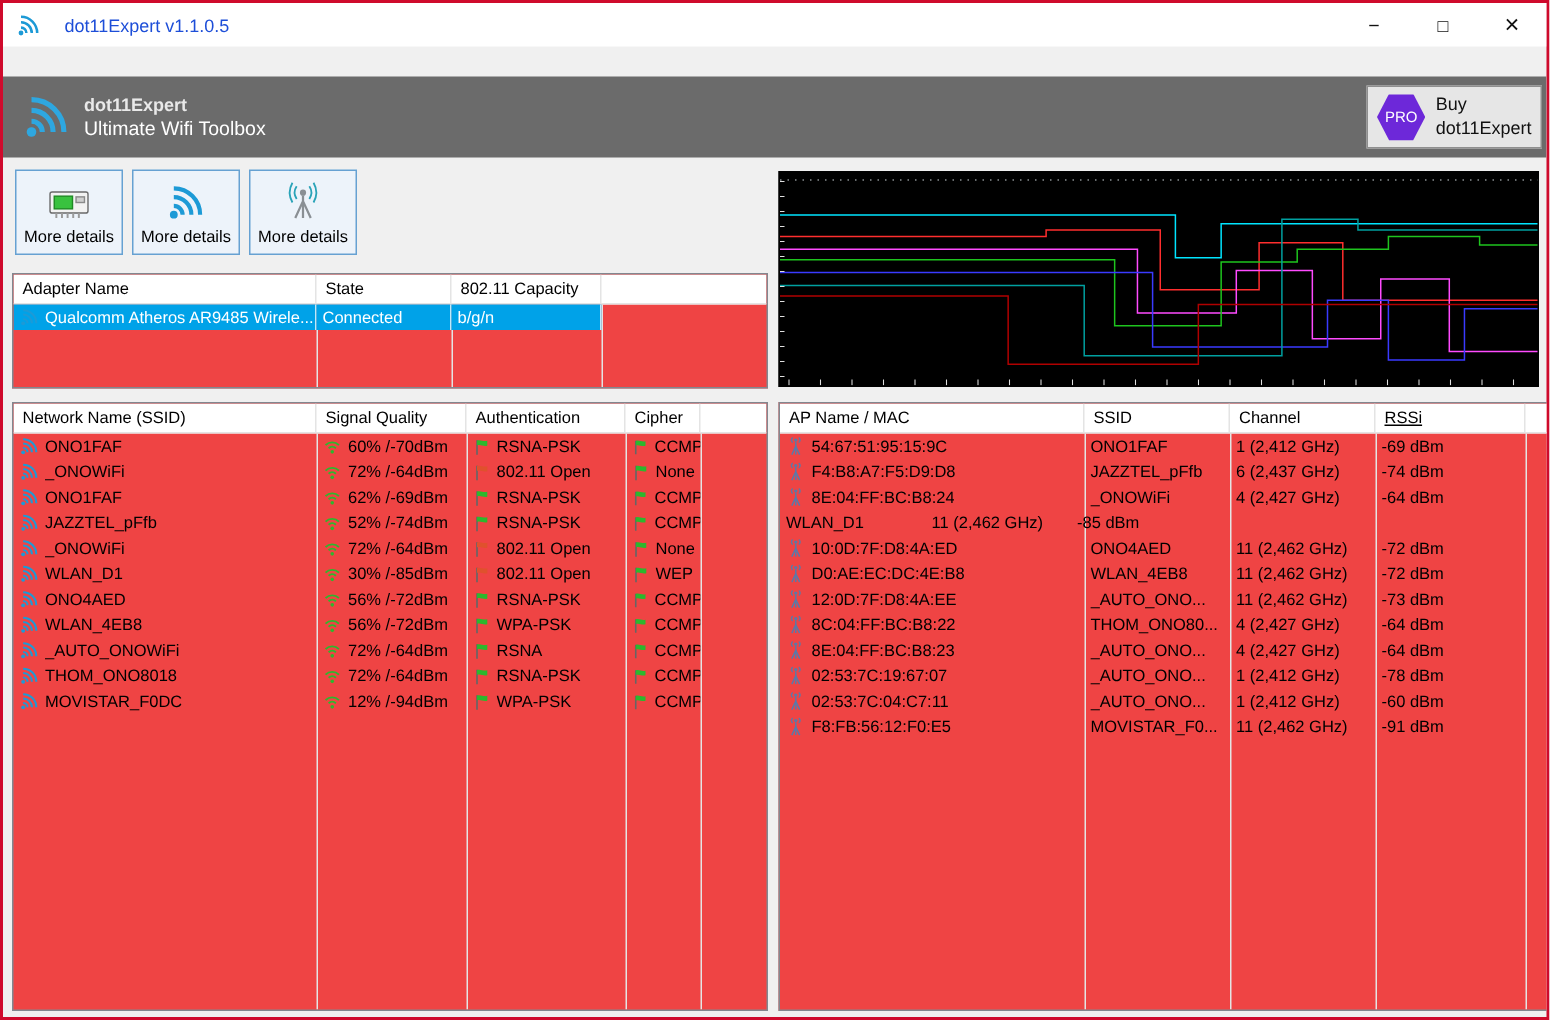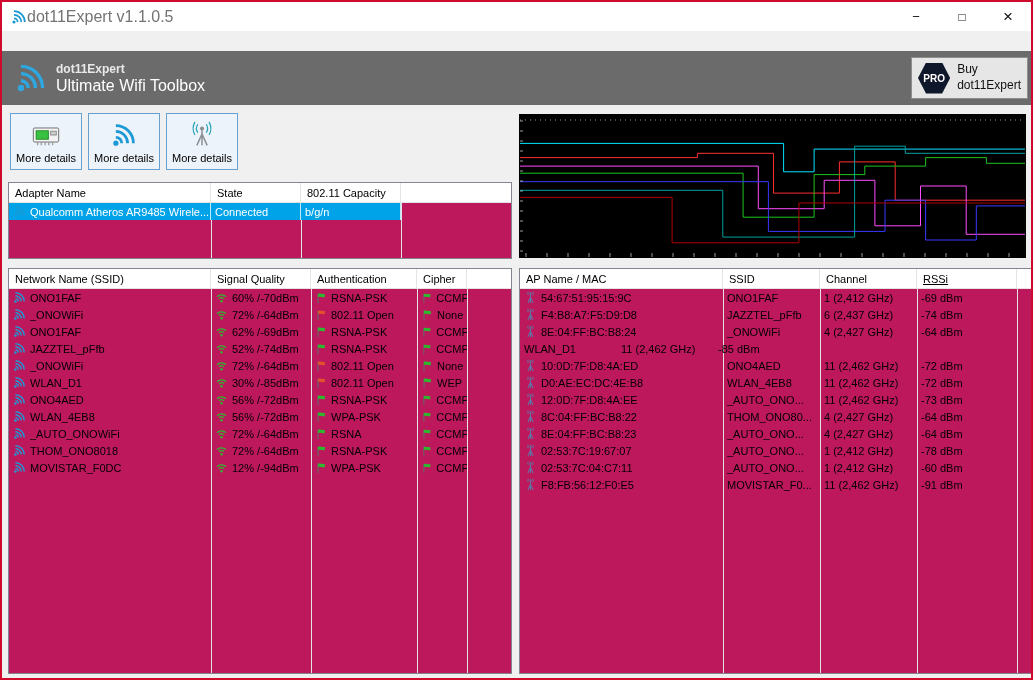--- a/index.html
+++ b/index.html
@@ -2,48 +2,48 @@
 <html style="--sel: #00a2e8; --border-red: #cf0a2c; --banner: #6b6b6b;"><head>
 <meta charset="utf-8">
 <style>
   * { margin:0; padding:0; box-sizing:border-box; cursor:default; }
   html,body { background:#ffffff; font-family:"Liberation Sans", sans-serif; }
   .window { position:relative; width:1033px; height:680px; border:2px solid var(--border-red,#cf0a2c); background:#f0f0f0; overflow:hidden; }
 
   
   .titlebar { position:absolute; left:0; top:0; right:0; height:29px; background:#ffffff; display:flex; align-items:center; }
   .title-icon { margin-left:9px; display:flex; }
-  .title-text { margin-left:0; font-size:16px; color:#737373; }
+  .title-text { margin-left:16px; font-size:12px; color:#1d4ed8; }
   .controls { margin-left:auto; display:flex; height:100%; }
   .ctrl { width:46px; height:100%; display:flex; align-items:center; justify-content:center; font-size:13px; color:#111; }
   .ctrl-close { font-size:17px; }
   .ctrl-maximize { font-size:12px; }
 
   
   .menubar { position:absolute; left:0; top:29px; right:0; height:20px; background:#ffffff; display:flex; align-items:center; padding-left:3px; }
   .menu-item { display:inline-block; padding:2px 8px; font-size:12px; color:#000; }
   .menu-item:not(:last-child)::first-letter { text-decoration:underline; }
 
   
   .banner { position:absolute; left:0; top:49px; right:0; height:54px; background:var(--banner,#6b6b6b); display:flex; align-items:center; }
   .banner-icon { margin-left:13px; display:flex; }
   .banner-text { margin-left:9px; }
   .banner-title { font-size:12px; font-weight:bold; color:#e9e9e9; }
-  .banner-sub { font-size:16px; color:#ffffff; margin-top:1px; }
+  .banner-sub { font-size:13px; color:#ffffff; margin-top:1px; }
   .buy-btn { margin-left:auto; margin-right:3px; width:117px; height:42px; background:#e6e6e6; border:1px solid #8f8f8f; display:flex; align-items:center; gap:7px; padding:4px 6px; }
-  .hex { width:36px; height:31px; background:#0f172a; clip-path:polygon(25% 0,75% 0,100% 50%,75% 100%,25% 100%,0 50%); color:#fff; font-size:10px; font-weight:bold; display:flex; align-items:center; justify-content:center; }
+  .hex { width:36px; height:31px; background:#6d28d9; clip-path:polygon(25% 0,75% 0,100% 50%,75% 100%,25% 100%,0 50%); color:#fff; font-size:10px; font-weight:normal; display:flex; align-items:center; justify-content:center; }
   .buy-text { font-size:12px; color:#111; line-height:1.3; }
 
   
   .tool-btn { position:absolute; top:111px; width:72px; height:57px; border:1px solid #66a1d2; background:#edf3fa; display:flex; flex-direction:column; align-items:center; justify-content:center; gap:1px; }
   .tb-icon { display:flex; height:32px; align-items:center; }
   .tb-label { font-size:11px; color:#000; }
 
   
-  .panel { position:absolute; background:#be185d; border:1px solid #82878f; overflow:hidden; }
+  .panel { position:absolute; background:#ef4444; border:1px solid #82878f; overflow:hidden; }
   #chart-panel { left:517px; top:112px; width:507px; height:144px; background:#000; border:1px solid #000; }
   #adapter-panel { left:6px;  top:180px; width:504px; height:77px; }
   #network-panel { left:6px;  top:266px; width:504px; height:406px; }
   #ap-panel      { left:517px; top:266px; width:567px; height:406px; }
 
   .lv-header { display:flex; height:20px; background:#ffffff; border-bottom:1px solid #e4e4e4; }
   .lv-hcell { display:flex; align-items:center; font-size:11px; color:#000; padding-left:6px; border-right:1px solid #e4e4e4; overflow:hidden; white-space:nowrap; }
   .lv-hcell.lv-fill { flex:1; border-right:none; }
   .lv-body { position:absolute; left:0; top:20px; right:0; bottom:0; }
   .lv-row { display:flex; height:17px; }

